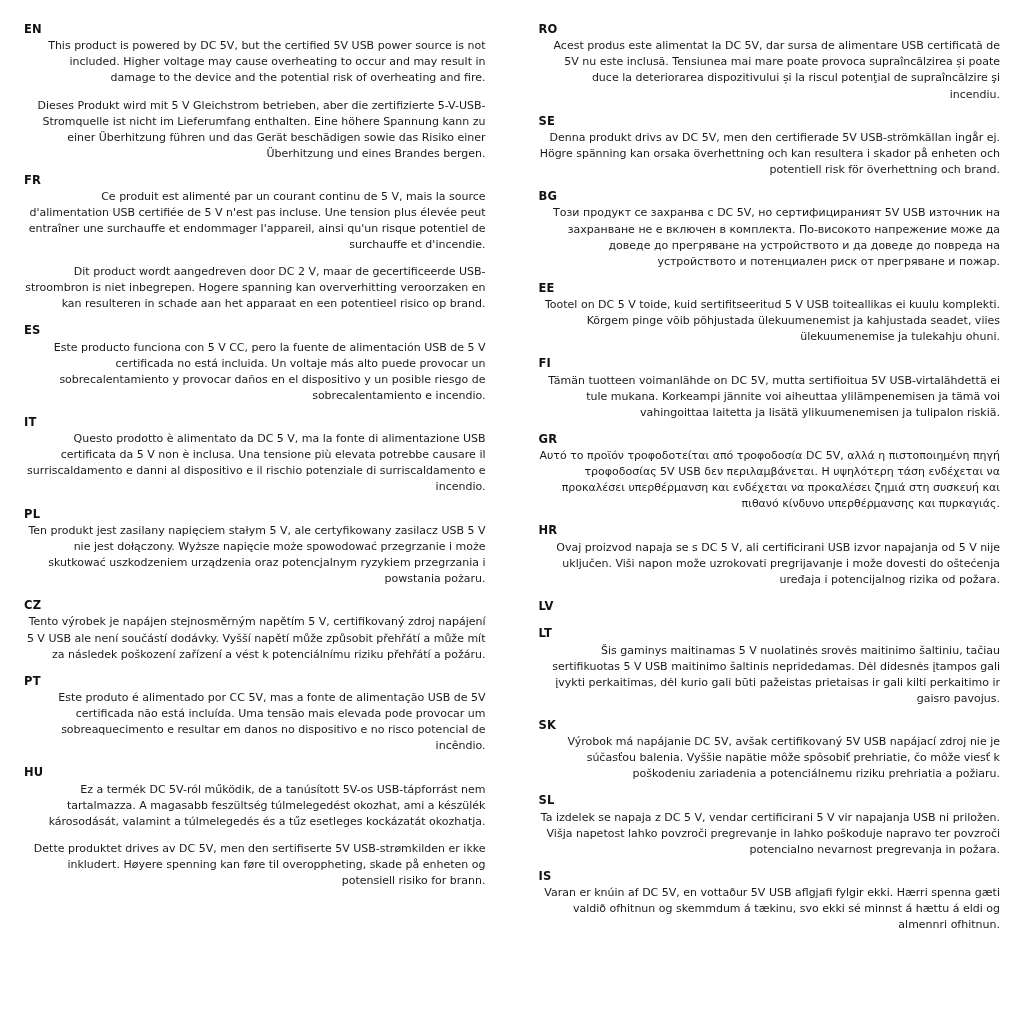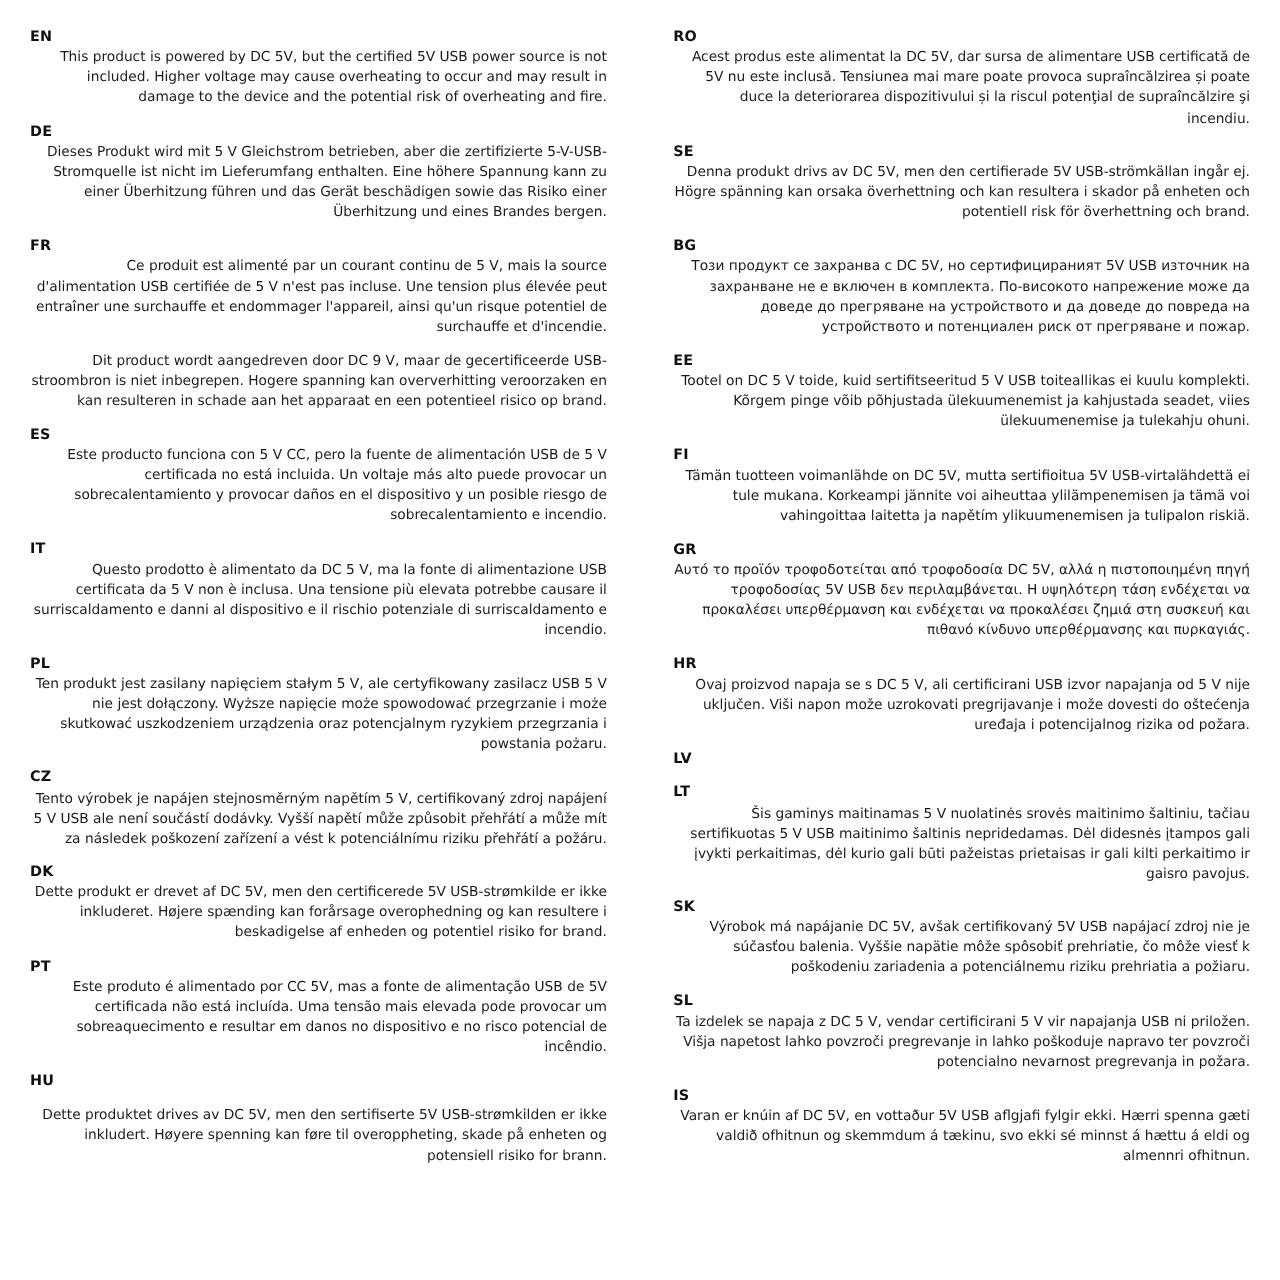--- a/index.html
+++ b/index.html
@@ -51,56 +51,52 @@
 <body>
 
 <div class="page">
 
   <div class="column">
     <div class="entry">
       <div class="lang-code">EN</div>
       <div class="lang-text">This product is powered by DC 5V, but the certified 5V USB power source is not included. Higher voltage may cause overheating to occur and may result in damage to the device and the potential risk of overheating and fire.</div>
     </div>
     <div class="entry">
-      <div class="lang-code">DE</div>
       <div class="lang-text">Dieses Produkt wird mit 5 V Gleichstrom betrieben, aber die zertifizierte 5-V-USB-Stromquelle ist nicht im Lieferumfang enthalten. Eine höhere Spannung kann zu einer Überhitzung führen und das Gerät beschädigen sowie das Risiko einer Überhitzung und eines Brandes bergen.</div>
     </div>
     <div class="entry">
       <div class="lang-code">FR</div>
       <div class="lang-text">Ce produit est alimenté par un courant continu de 5 V, mais la source d'alimentation USB certifiée de 5 V n'est pas incluse. Une tension plus élevée peut entraîner une surchauffe et endommager l'appareil, ainsi qu'un risque potentiel de surchauffe et d'incendie.</div>
     </div>
     <div class="entry">
-      <div class="lang-text">Dit product wordt aangedreven door DC 9 V, maar de gecertificeerde USB-stroombron is niet inbegrepen. Hogere spanning kan oververhitting veroorzaken en kan resulteren in schade aan het apparaat en een potentieel risico op brand.</div>
+      <div class="lang-text">Dit product wordt aangedreven door DC 2 V, maar de gecertificeerde USB-stroombron is niet inbegrepen. Hogere spanning kan oververhitting veroorzaken en kan resulteren in schade aan het apparaat en een potentieel risico op brand.</div>
     </div>
     <div class="entry">
       <div class="lang-code">ES</div>
       <div class="lang-text">Este producto funciona con 5 V CC, pero la fuente de alimentación USB de 5 V certificada no está incluida. Un voltaje más alto puede provocar un sobrecalentamiento y provocar daños en el dispositivo y un posible riesgo de sobrecalentamiento e incendio.</div>
     </div>
     <div class="entry">
       <div class="lang-code">IT</div>
       <div class="lang-text">Questo prodotto è alimentato da DC 5 V, ma la fonte di alimentazione USB certificata da 5 V non è inclusa. Una tensione più elevata potrebbe causare il surriscaldamento e danni al dispositivo e il rischio potenziale di surriscaldamento e incendio.</div>
     </div>
     <div class="entry">
       <div class="lang-code">PL</div>
       <div class="lang-text">Ten produkt jest zasilany napięciem stałym 5 V, ale certyfikowany zasilacz USB 5 V nie jest dołączony. Wyższe napięcie może spowodować przegrzanie i może skutkować uszkodzeniem urządzenia oraz potencjalnym ryzykiem przegrzania i powstania pożaru.</div>
     </div>
     <div class="entry">
       <div class="lang-code">CZ</div>
       <div class="lang-text">Tento výrobek je napájen stejnosměrným napětím 5 V, certifikovaný zdroj napájení 5 V USB ale není součástí dodávky. Vyšší napětí může způsobit přehřátí a může mít za následek poškození zařízení a vést k potenciálnímu riziku přehřátí a požáru.</div>
     </div>
     <div class="entry">
-      <div class="lang-code">DK</div>
-      <div class="lang-text">Dette produkt er drevet af DC 5V, men den certificerede 5V USB-strømkilde er ikke inkluderet. Højere spænding kan forårsage overophedning og kan resultere i beskadigelse af enheden og potentiel risiko for brand.</div>
-    </div>
-    <div class="entry">
       <div class="lang-code">PT</div>
       <div class="lang-text">Este produto é alimentado por CC 5V, mas a fonte de alimentação USB de 5V certificada não está incluída. Uma tensão mais elevada pode provocar um sobreaquecimento e resultar em danos no dispositivo e no risco potencial de incêndio.</div>
     </div>
     <div class="entry">
       <div class="lang-code">HU</div>
+      <div class="lang-text">Ez a termék DC 5V-ról működik, de a tanúsított 5V-os USB-tápforrást nem tartalmazza. A magasabb feszültség túlmelegedést okozhat, ami a készülék károsodását, valamint a túlmelegedés és a tűz esetleges kockázatát okozhatja.</div>
     </div>
     <div class="entry">
       <div class="lang-text">Dette produktet drives av DC 5V, men den sertifiserte 5V USB-strømkilden er ikke inkludert. Høyere spenning kan føre til overoppheting, skade på enheten og potensiell risiko for brann.</div>
     </div>
   </div>
 
   <div class="column">
     <div class="entry">
       <div class="lang-code">RO</div>
       <div class="lang-text">Acest produs este alimentat la DC 5V, dar sursa de alimentare USB certificată de 5V nu este inclusă. Tensiunea mai mare poate provoca supraîncălzirea și poate duce la deteriorarea dispozitivului și la riscul potenţial de supraîncălzire şi incendiu.</div>
@@ -112,21 +108,21 @@
     <div class="entry">
       <div class="lang-code">BG</div>
       <div class="lang-text">Този продукт се захранва с DC 5V, но сертифицираният 5V USB източник на захранване не е включен в комплекта. По-високото напрежение може да доведе до прегряване на устройството и да доведе до повреда на устройството и потенциален риск от прегряване и пожар.</div>
     </div>
     <div class="entry">
       <div class="lang-code">EE</div>
       <div class="lang-text">Tootel on DC 5 V toide, kuid sertifitseeritud 5 V USB toiteallikas ei kuulu komplekti. Kõrgem pinge võib põhjustada ülekuumenemist ja kahjustada seadet, viies ülekuumenemise ja tulekahju ohuni.</div>
     </div>
     <div class="entry">
       <div class="lang-code">FI</div>
-      <div class="lang-text">Tämän tuotteen voimanlähde on DC 5V, mutta sertifioitua 5V USB-virtalähdettä ei tule mukana. Korkeampi jännite voi aiheuttaa ylilämpenemisen ja tämä voi vahingoittaa laitetta ja napětím ylikuumenemisen ja tulipalon riskiä.</div>
+      <div class="lang-text">Tämän tuotteen voimanlähde on DC 5V, mutta sertifioitua 5V USB-virtalähdettä ei tule mukana. Korkeampi jännite voi aiheuttaa ylilämpenemisen ja tämä voi vahingoittaa laitetta ja lisätä ylikuumenemisen ja tulipalon riskiä.</div>
     </div>
     <div class="entry">
       <div class="lang-code">GR</div>
       <div class="lang-text">Αυτό το προϊόν τροφοδοτείται από τροφοδοσία DC 5V, αλλά η πιστοποιημένη πηγή τροφοδοσίας 5V USB δεν περιλαμβάνεται. Η υψηλότερη τάση ενδέχεται να προκαλέσει υπερθέρμανση και ενδέχεται να προκαλέσει ζημιά στη συσκευή και πιθανό κίνδυνο υπερθέρμανσης και πυρκαγιάς.</div>
     </div>
     <div class="entry">
       <div class="lang-code">HR</div>
       <div class="lang-text">Ovaj proizvod napaja se s DC 5 V, ali certificirani USB izvor napajanja od 5 V nije uključen. Viši napon može uzrokovati pregrijavanje i može dovesti do oštećenja uređaja i potencijalnog rizika od požara.</div>
     </div>
     <div class="entry">

